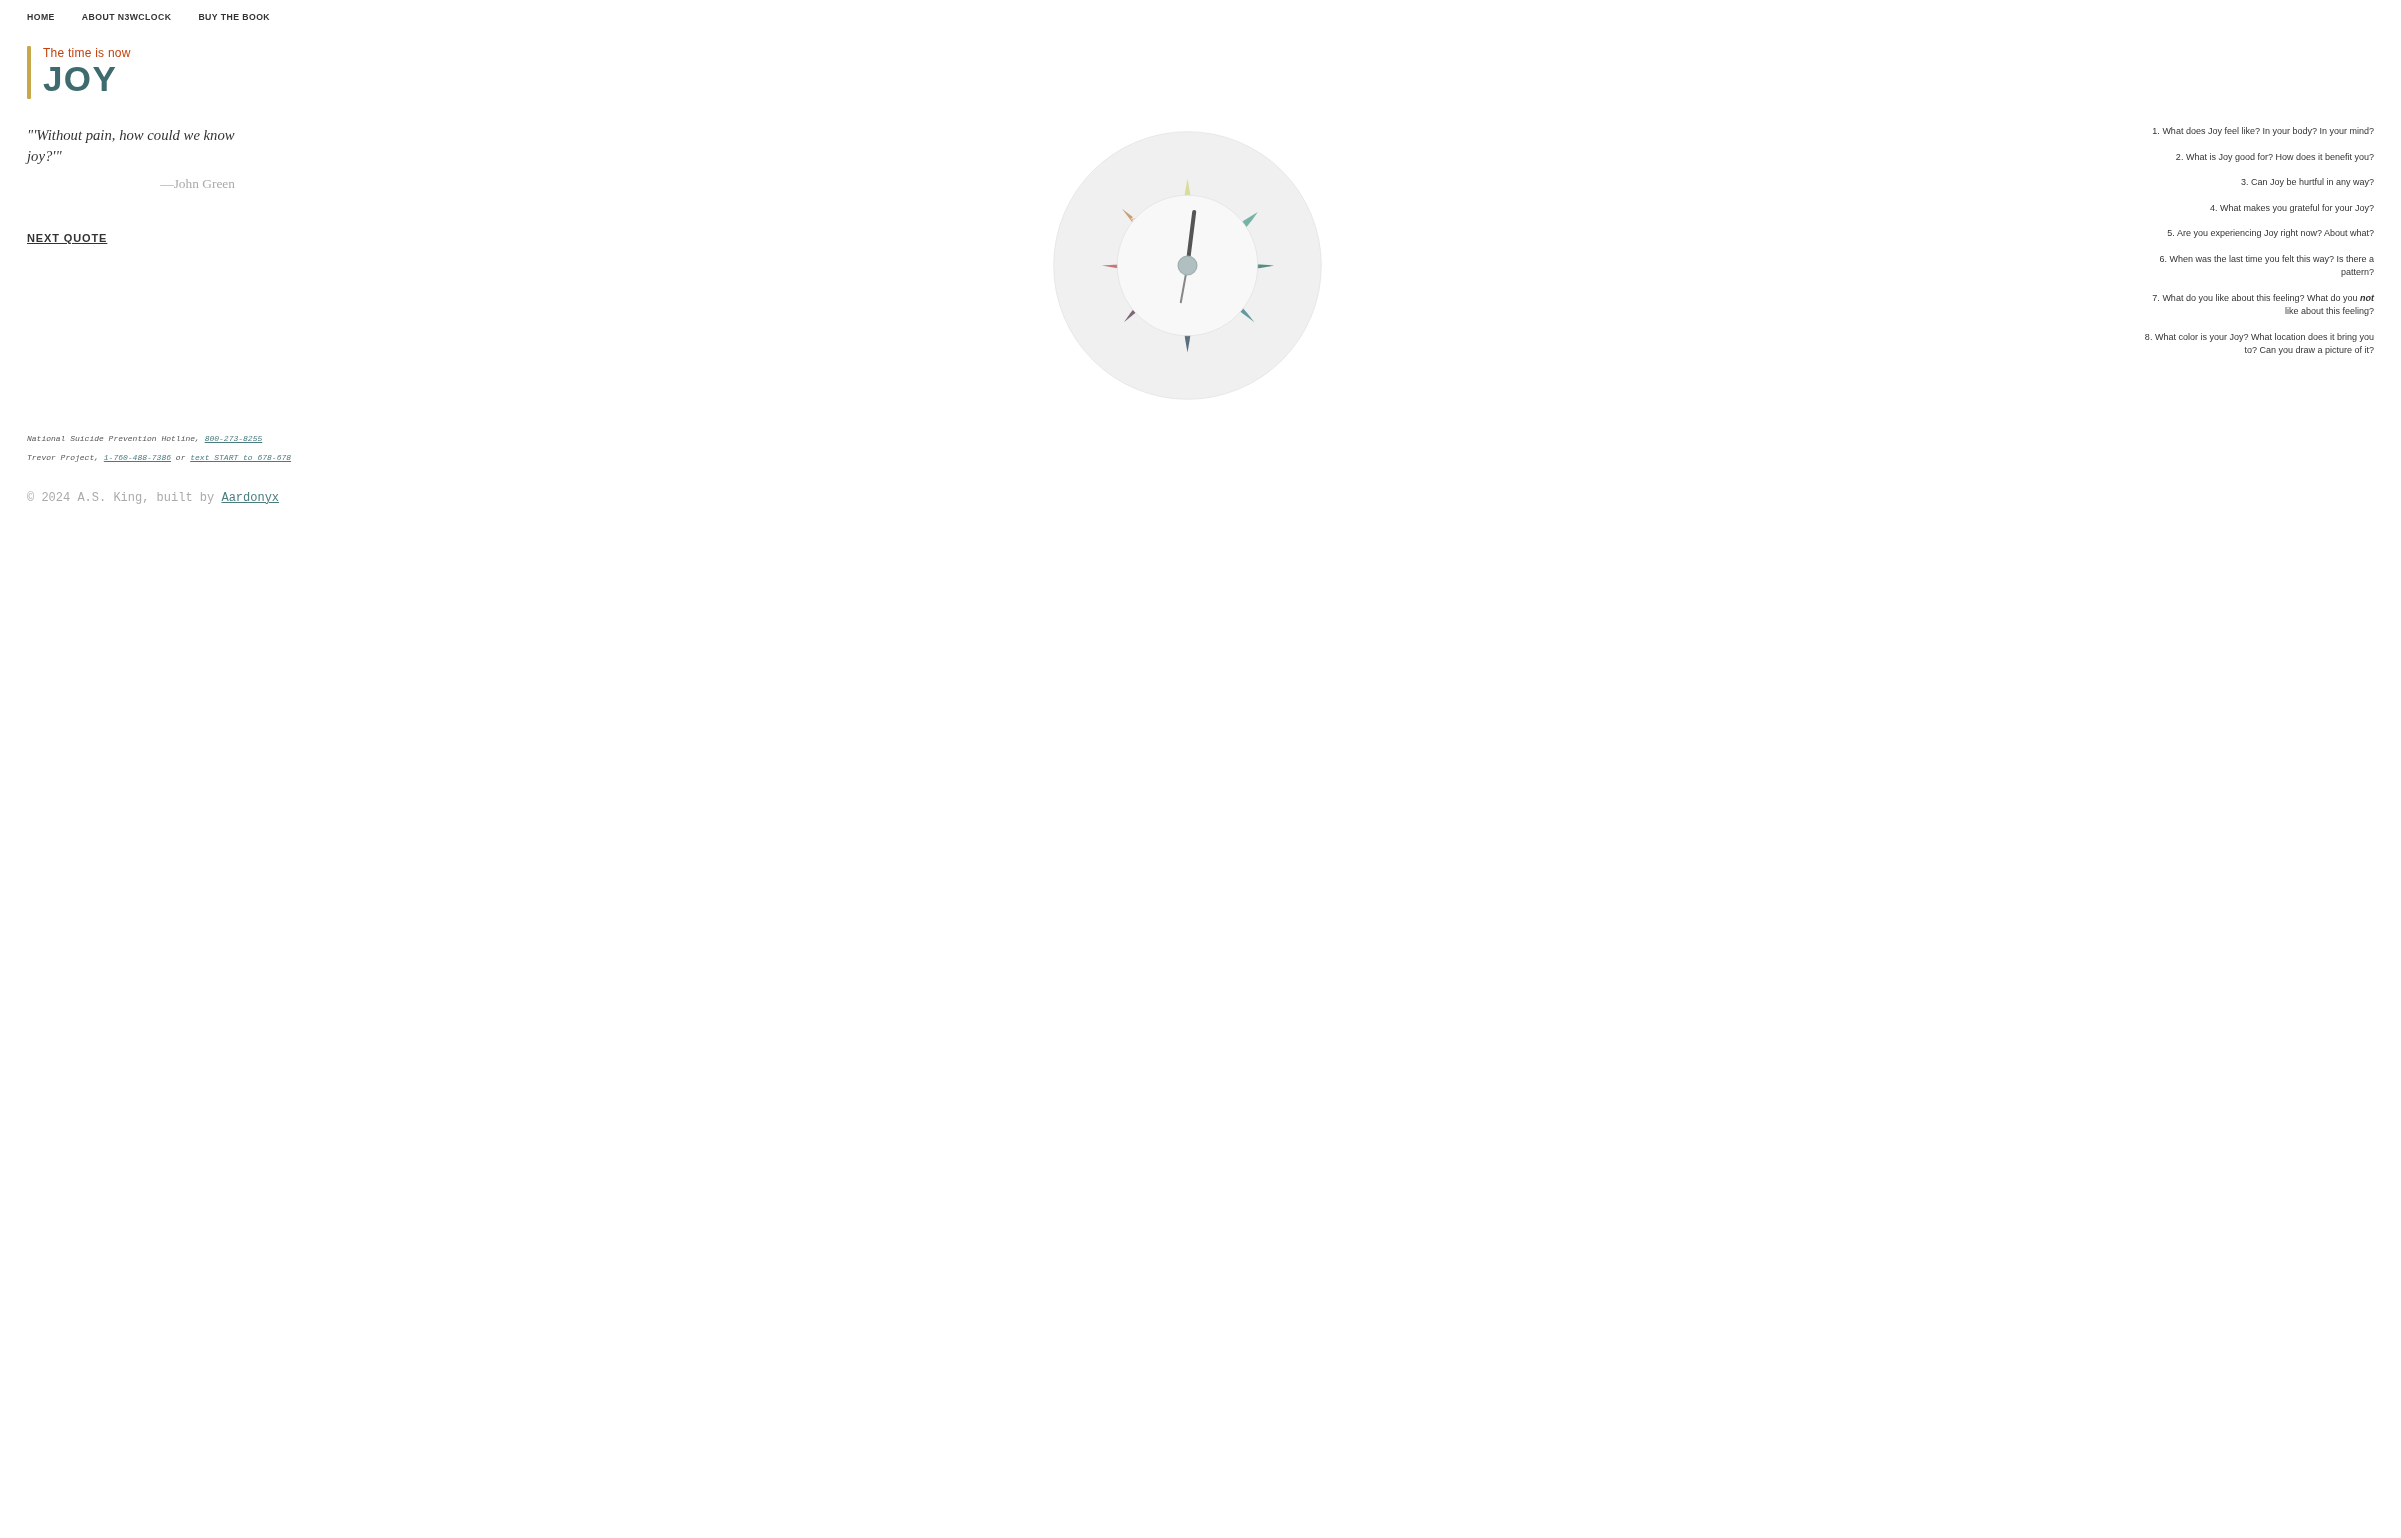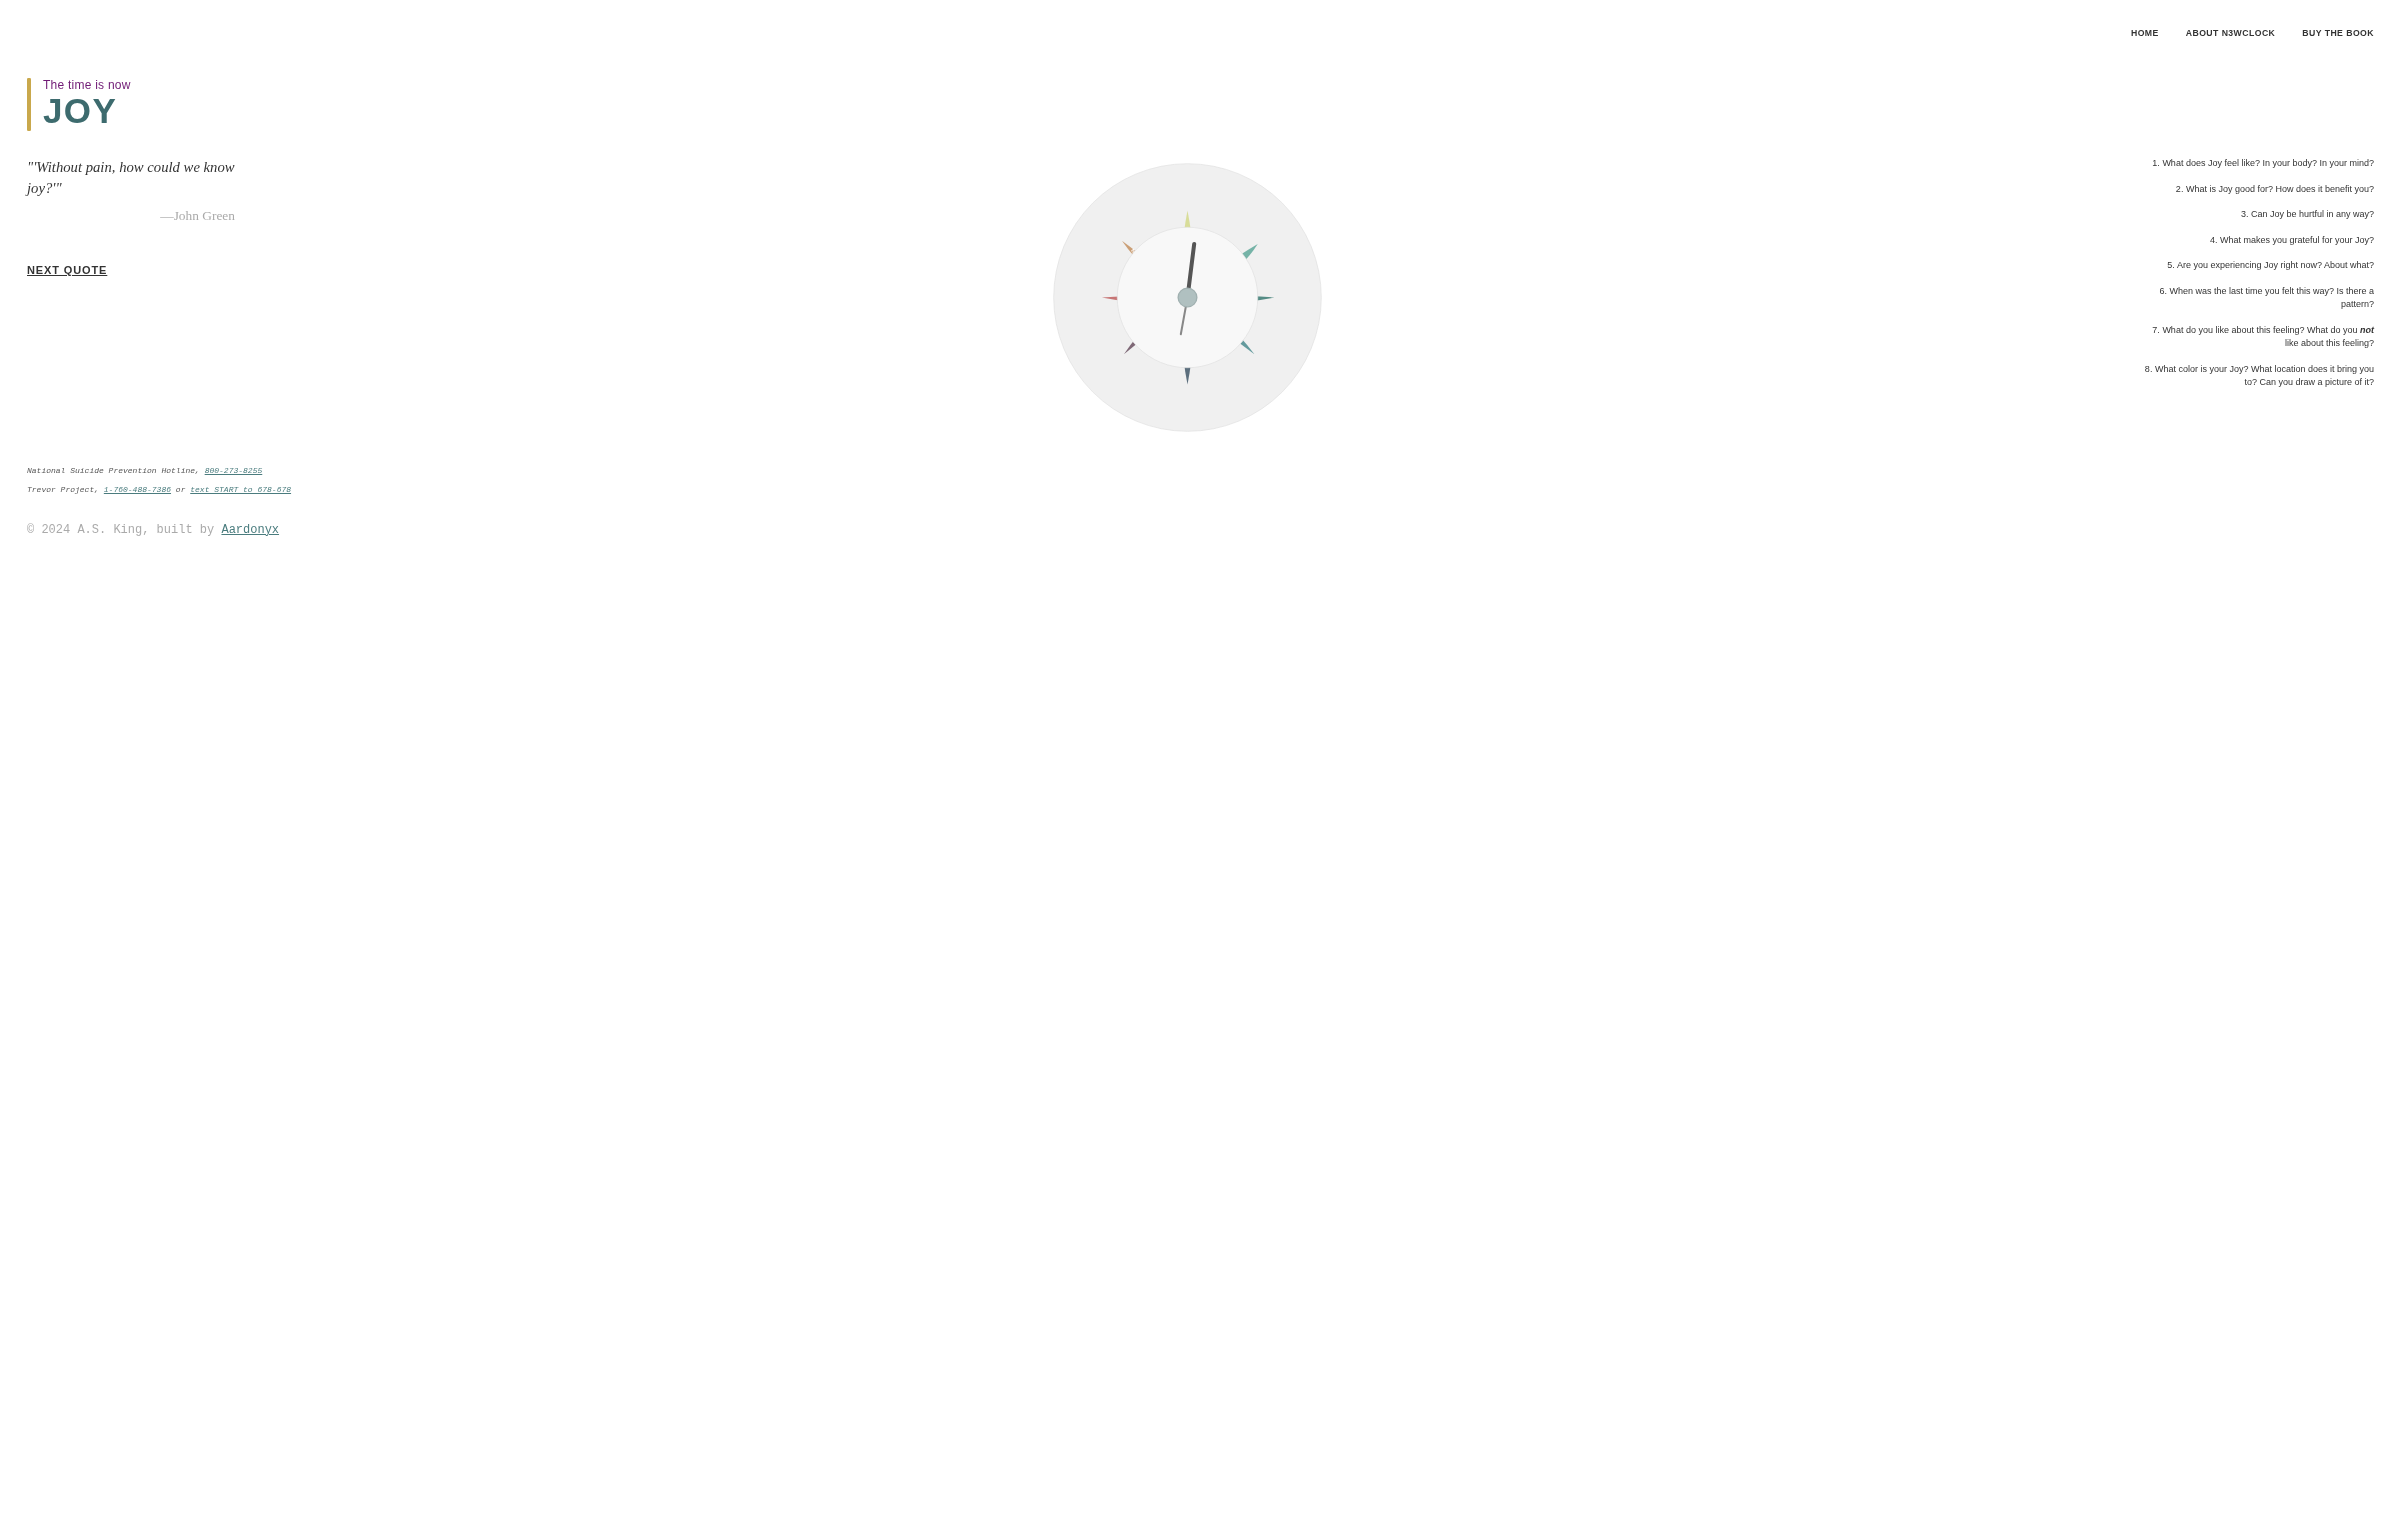--- a/index.html
+++ b/index.html
@@ -6,23 +6,23 @@
     body {
       font-family: Georgia, 'Times New Roman', serif;
       background: #fff;
       color: #333;
       min-height: 100vh;
     }
 
     
     nav {
       display: flex;
-      justify-content: flex-end;
+      justify-content: flex-start;
       align-items: center;
-      padding: 28px 27px;
+      padding: 12px 27px;
       gap: 27px;
       border-bottom: none;
     }
     .nav-link {
       font-family: Arial, Helvetica, sans-serif;
       font-size: 8.7px;
       font-weight: 600;
       letter-spacing: 0.05em;
       color: #333;
       text-decoration: none;
@@ -40,21 +40,21 @@
       width: 4px;
       background: #c9a84c;
       border-radius: 1.3px;
       margin-right: 12px;
       flex-shrink: 0;
     }
     .hero-text-block {}
     .hero-subtitle {
       font-family: Arial, Helvetica, sans-serif;
       font-size: 12px;
-      color: #701a75;
+      color: #c2410c;
       font-weight: 400;
       letter-spacing: 0.02em;
     }
     .hero-title {
       font-family: Arial, Helvetica, sans-serif;
       font-size: 35px;
       font-weight: 700;
       color: #3d6b6e;
       letter-spacing: 0.04em;
       line-height: 1.1;

